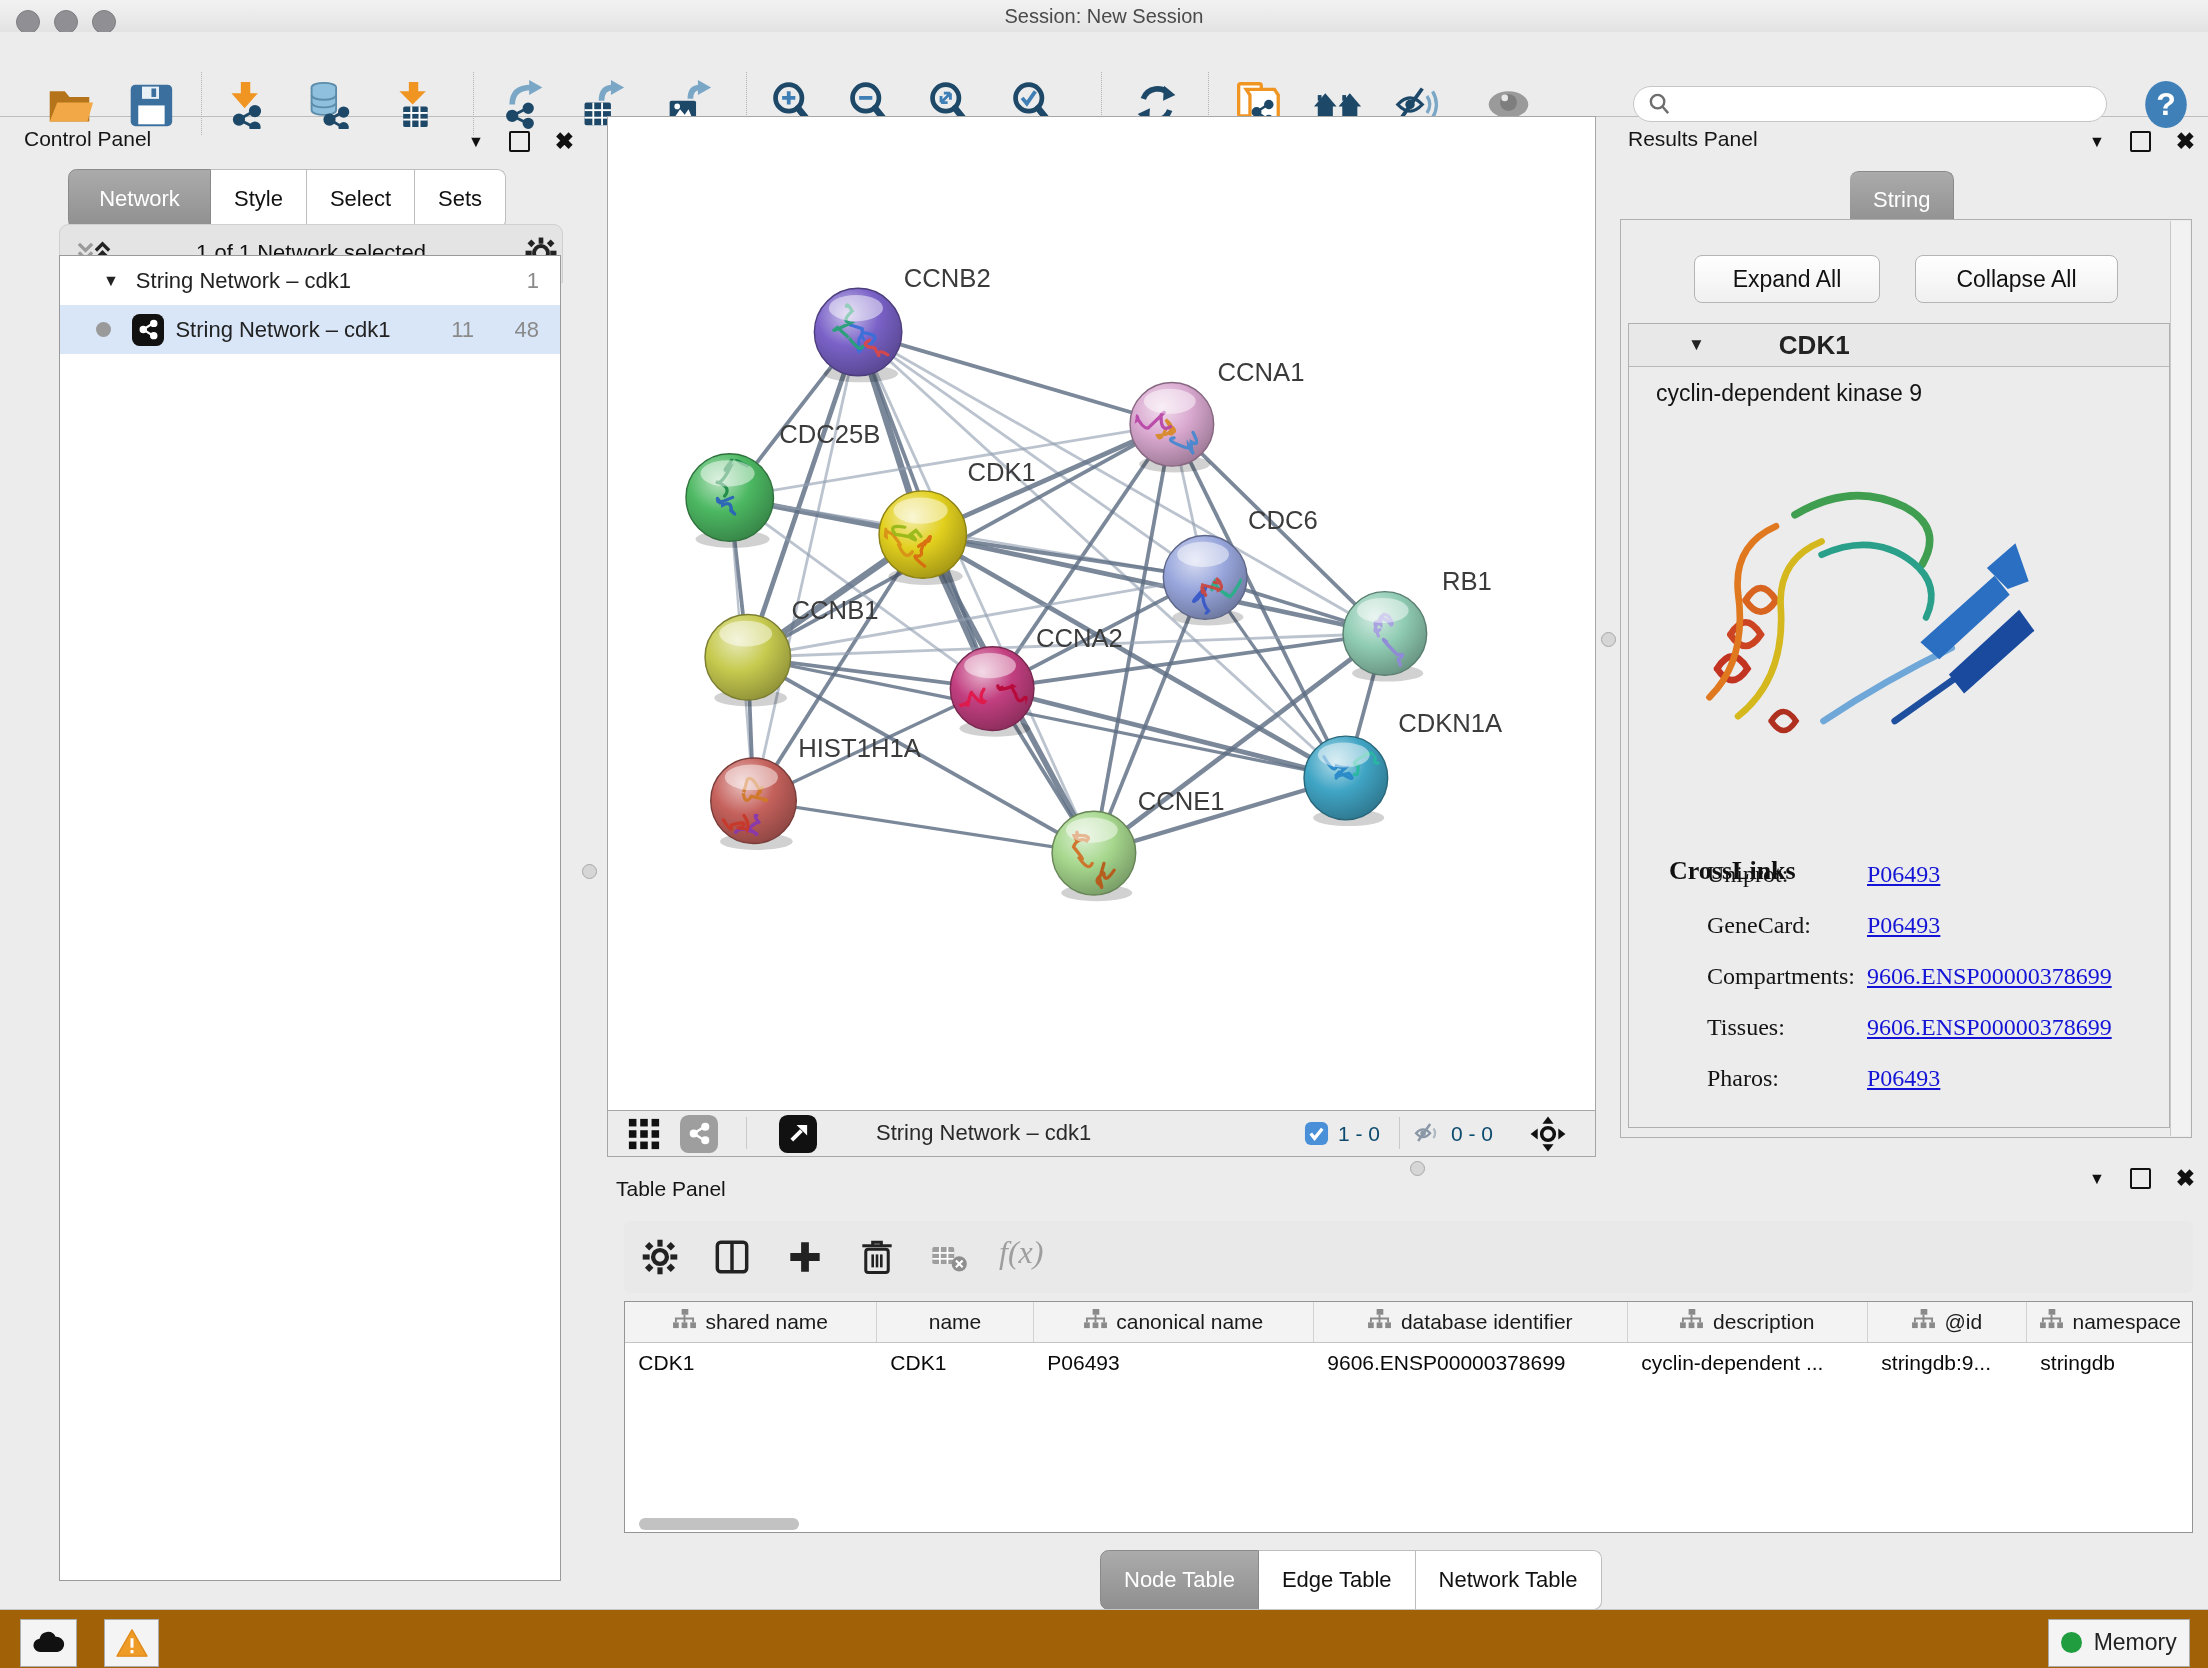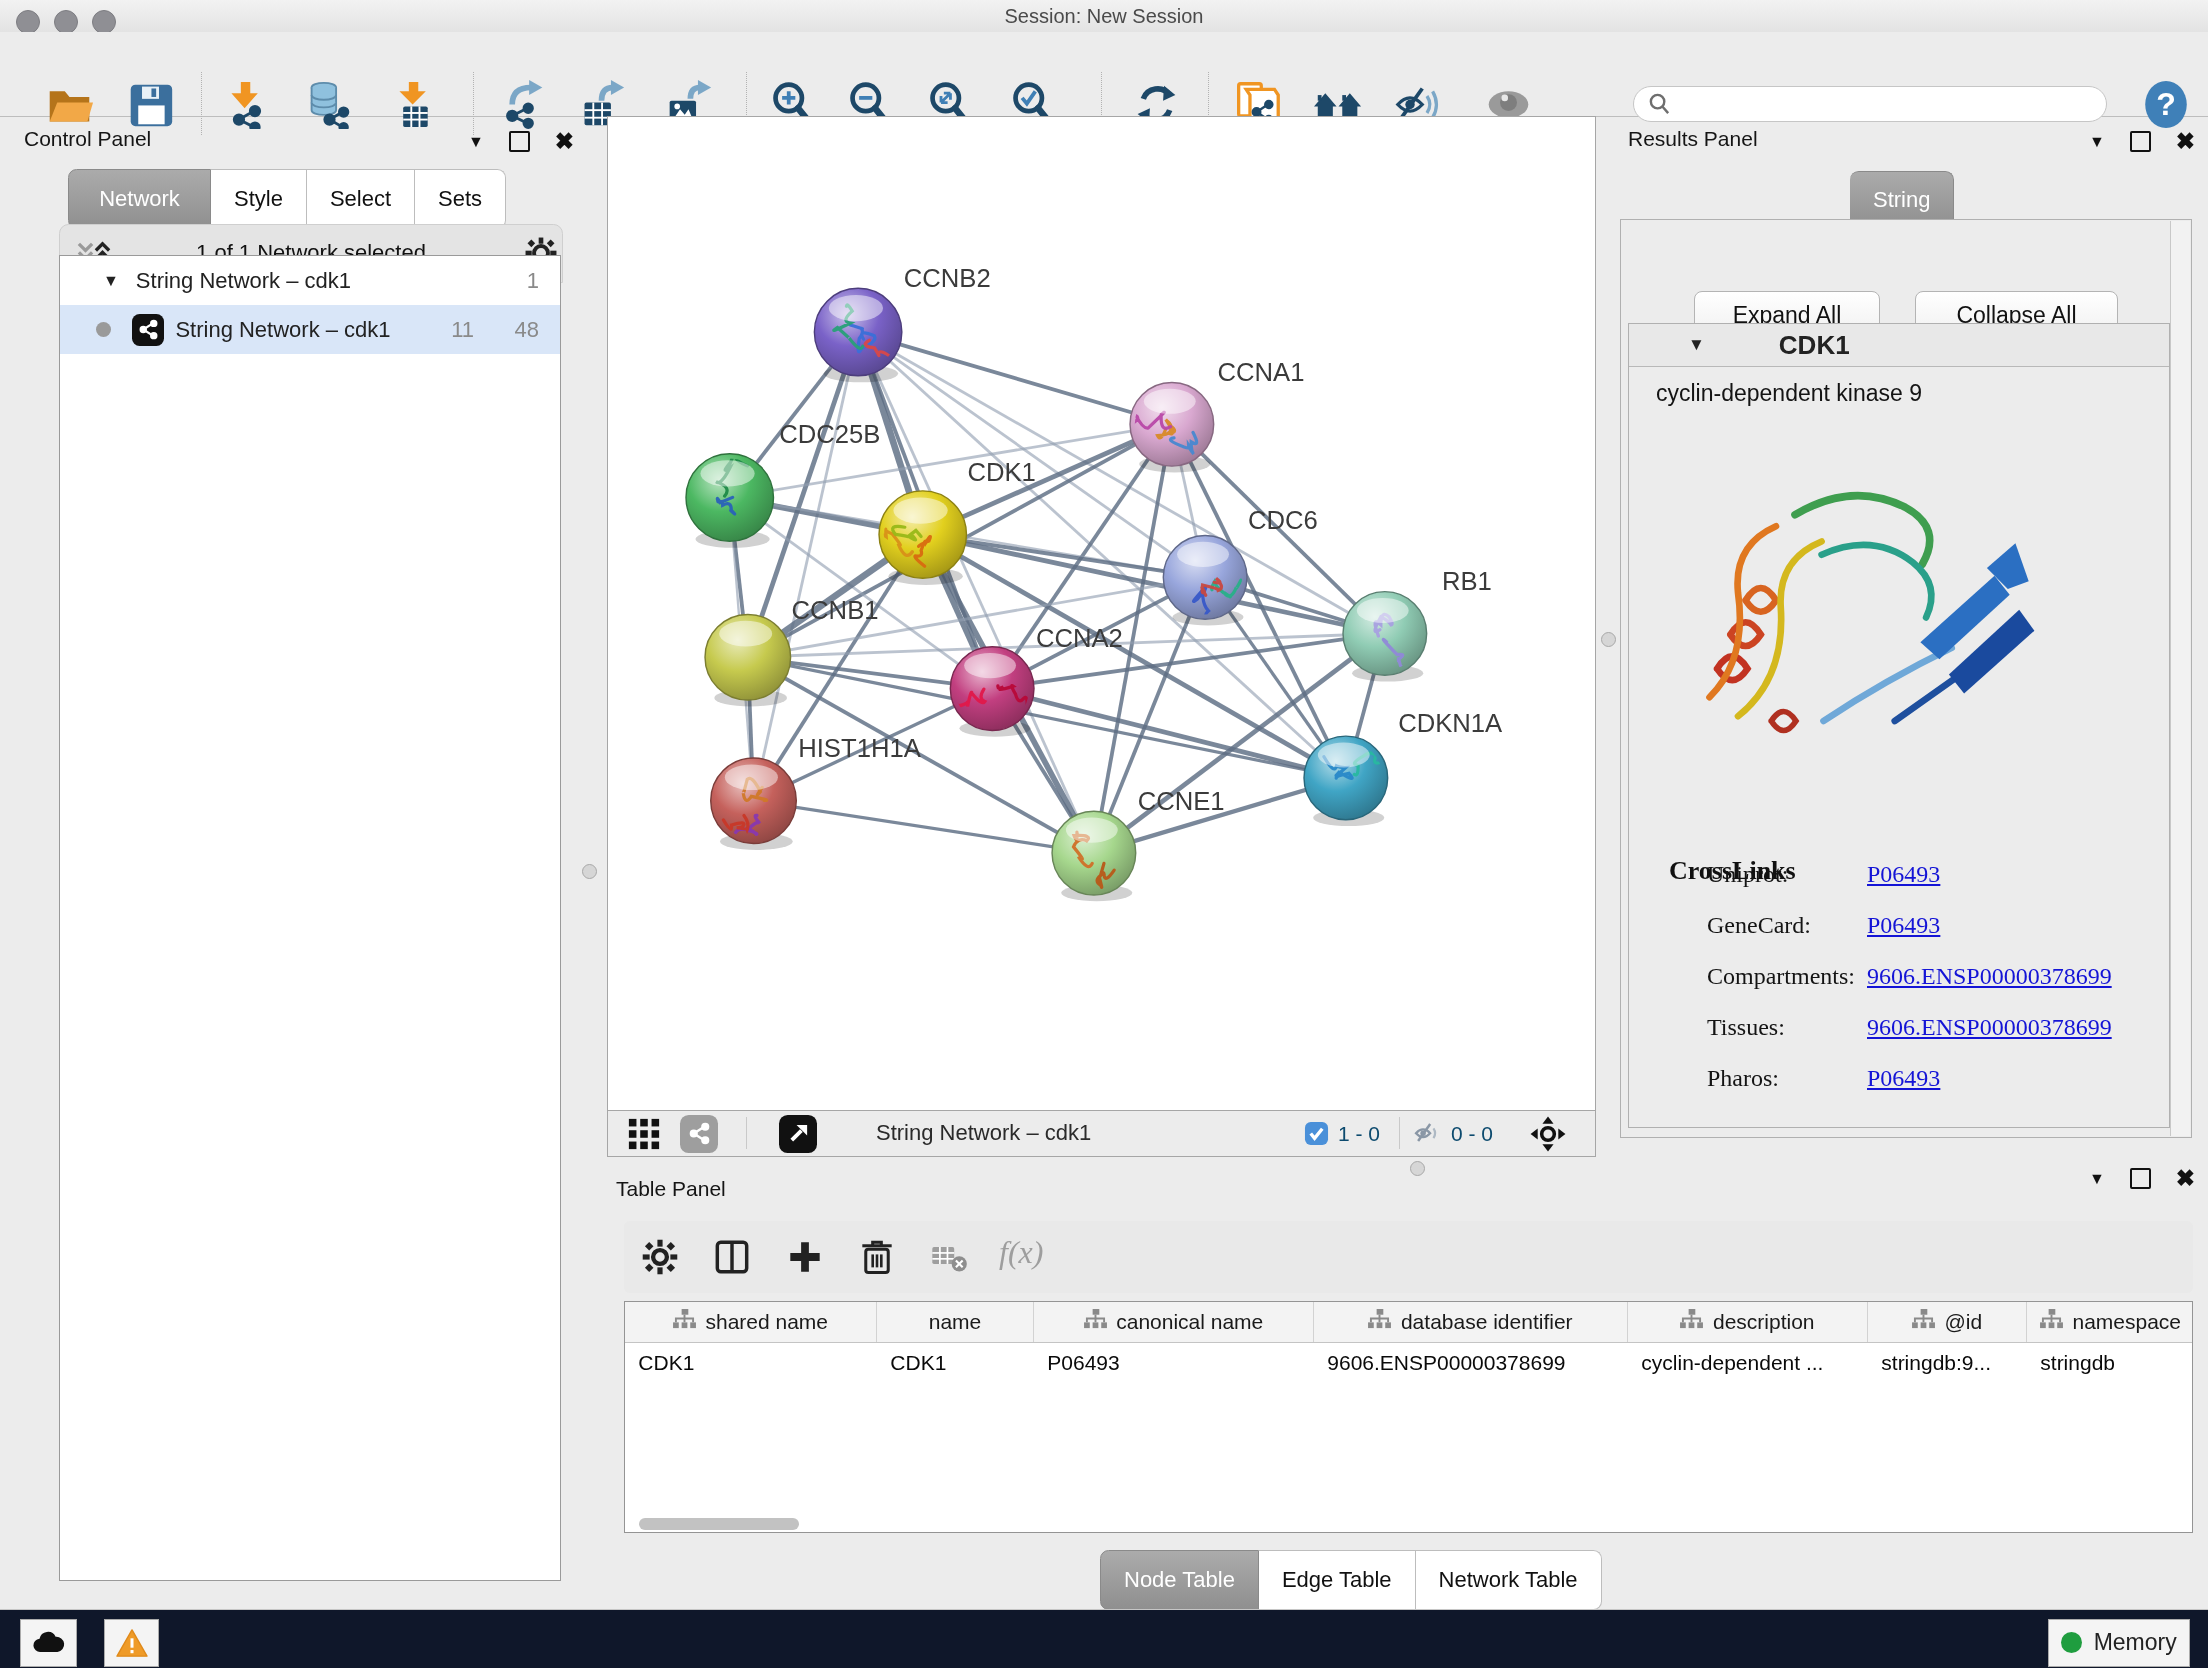--- a/index.html
+++ b/index.html
@@ -33,36 +33,36 @@
   .tree-row.sel{background:#d9e6f8;}
   .tree-count{color:#8a8a8a;}
   .share-badge{display:inline-flex;width:32px;height:32px;border-radius:7.6px;background:#111;align-items:center;justify-content:center;}
   
   #net-canvas{left:607px;top:116px;width:989px;height:995px;background:#fff;border:1.9px solid #a6a6a6;box-sizing:border-box;}
   #net-bottombar{left:607px;top:1111px;width:989px;height:46px;background:#ececec;border:1.9px solid #a6a6a6;border-top:none;box-sizing:border-box;}
   .nb-sep{position:absolute;top:5.7px;height:32px;border-left:1.9px solid #c9c9c9;}
   .count-txt{font-size:21px;color:#0c4a6e;}
   
   #rp-box{left:1620px;top:219px;width:572px;height:919px;background:#ececec;border:1.9px solid #b0b0b0;box-sizing:border-box;}
-  .btn{position:absolute;height:46px;background:linear-gradient(#ffffff,#f0f0f0);border:1.9px solid #b4b4b4;border-radius:8px;font-size:23px;color:#111;display:flex;align-items:center;justify-content:center;margin-top:36px;}
+  .btn{position:absolute;height:46px;background:linear-gradient(#ffffff,#f0f0f0);border:1.9px solid #b4b4b4;border-radius:8px;font-size:23px;color:#111;display:flex;align-items:center;justify-content:center;}
   #cdk-card{left:1628px;top:323px;width:542px;height:805px;border:1.9px solid #b0b0b0;box-sizing:border-box;}
   #cdk-head{height:42px;background:#e8e8e8;border-bottom:1.9px solid #b8b8b8;display:flex;align-items:center;}
   .serif{font-family:"Liberation Serif",serif;margin-top:39px;}
   .xlink{color:#1414d6;text-decoration:underline;font-family:"Liberation Serif",serif;font-size:24px;}
   .xlabel{font-family:"Liberation Serif",serif;font-size:24px;color:#141414;}
   #rp-scroll{left:2170px;top:221px;width:19px;height:915px;background:#f2f2f2;border-left:1.9px solid #c8c8c8;}
   
   #tbl{left:624px;top:1301px;width:1569px;height:232px;background:#fff;border:1.9px solid #949494;box-sizing:border-box;overflow:hidden;}
   #tbl-head{display:flex;height:40px;background:#f3f3f3;border-bottom:1.9px solid #c4c4c4;}
   .th{display:flex;align-items:center;justify-content:center;gap:9.5px;font-size:21px;color:#1a1a1a;border-right:1.9px solid #d2d2d2;box-sizing:border-box;overflow:hidden;white-space:nowrap;}
   #tbl-row{display:flex;height:40px;align-items:center;}
   .td{font-size:21px;color:#0a0a0a;padding-left:13.3px;box-sizing:border-box;overflow:hidden;white-space:nowrap;}
   .hscroll-thumb{position:absolute;left:639px;top:1518px;width:160px;height:12.4px;border-radius:6.7px;background:#c2c2c2;}
   
-  #statusbar{left:0;top:1609px;width:2208px;height:59px;background:#0f172a;border-top:1.9px solid #c6c6c6;}
+  #statusbar{left:0;top:1609px;width:2208px;height:59px;background:#a16207;border-top:1.9px solid #c6c6c6;}
   .sb-btn{position:absolute;top:8.6px;height:46px;background:#f4f4f4;border:1.9px solid #ababab;display:flex;align-items:center;justify-content:center;}
   .splitter-dot{position:absolute;width:13.3px;height:13.3px;border-radius:50%;background:#d6d6d6;border:1px solid #a8a8a8;}
   .hdr-btns{position:absolute;display:flex;gap:25px;align-items:center;}
 </style>
 </head>
 <body>
 
 <div id="app">
 
   <div class="abs" id="titlebar">

